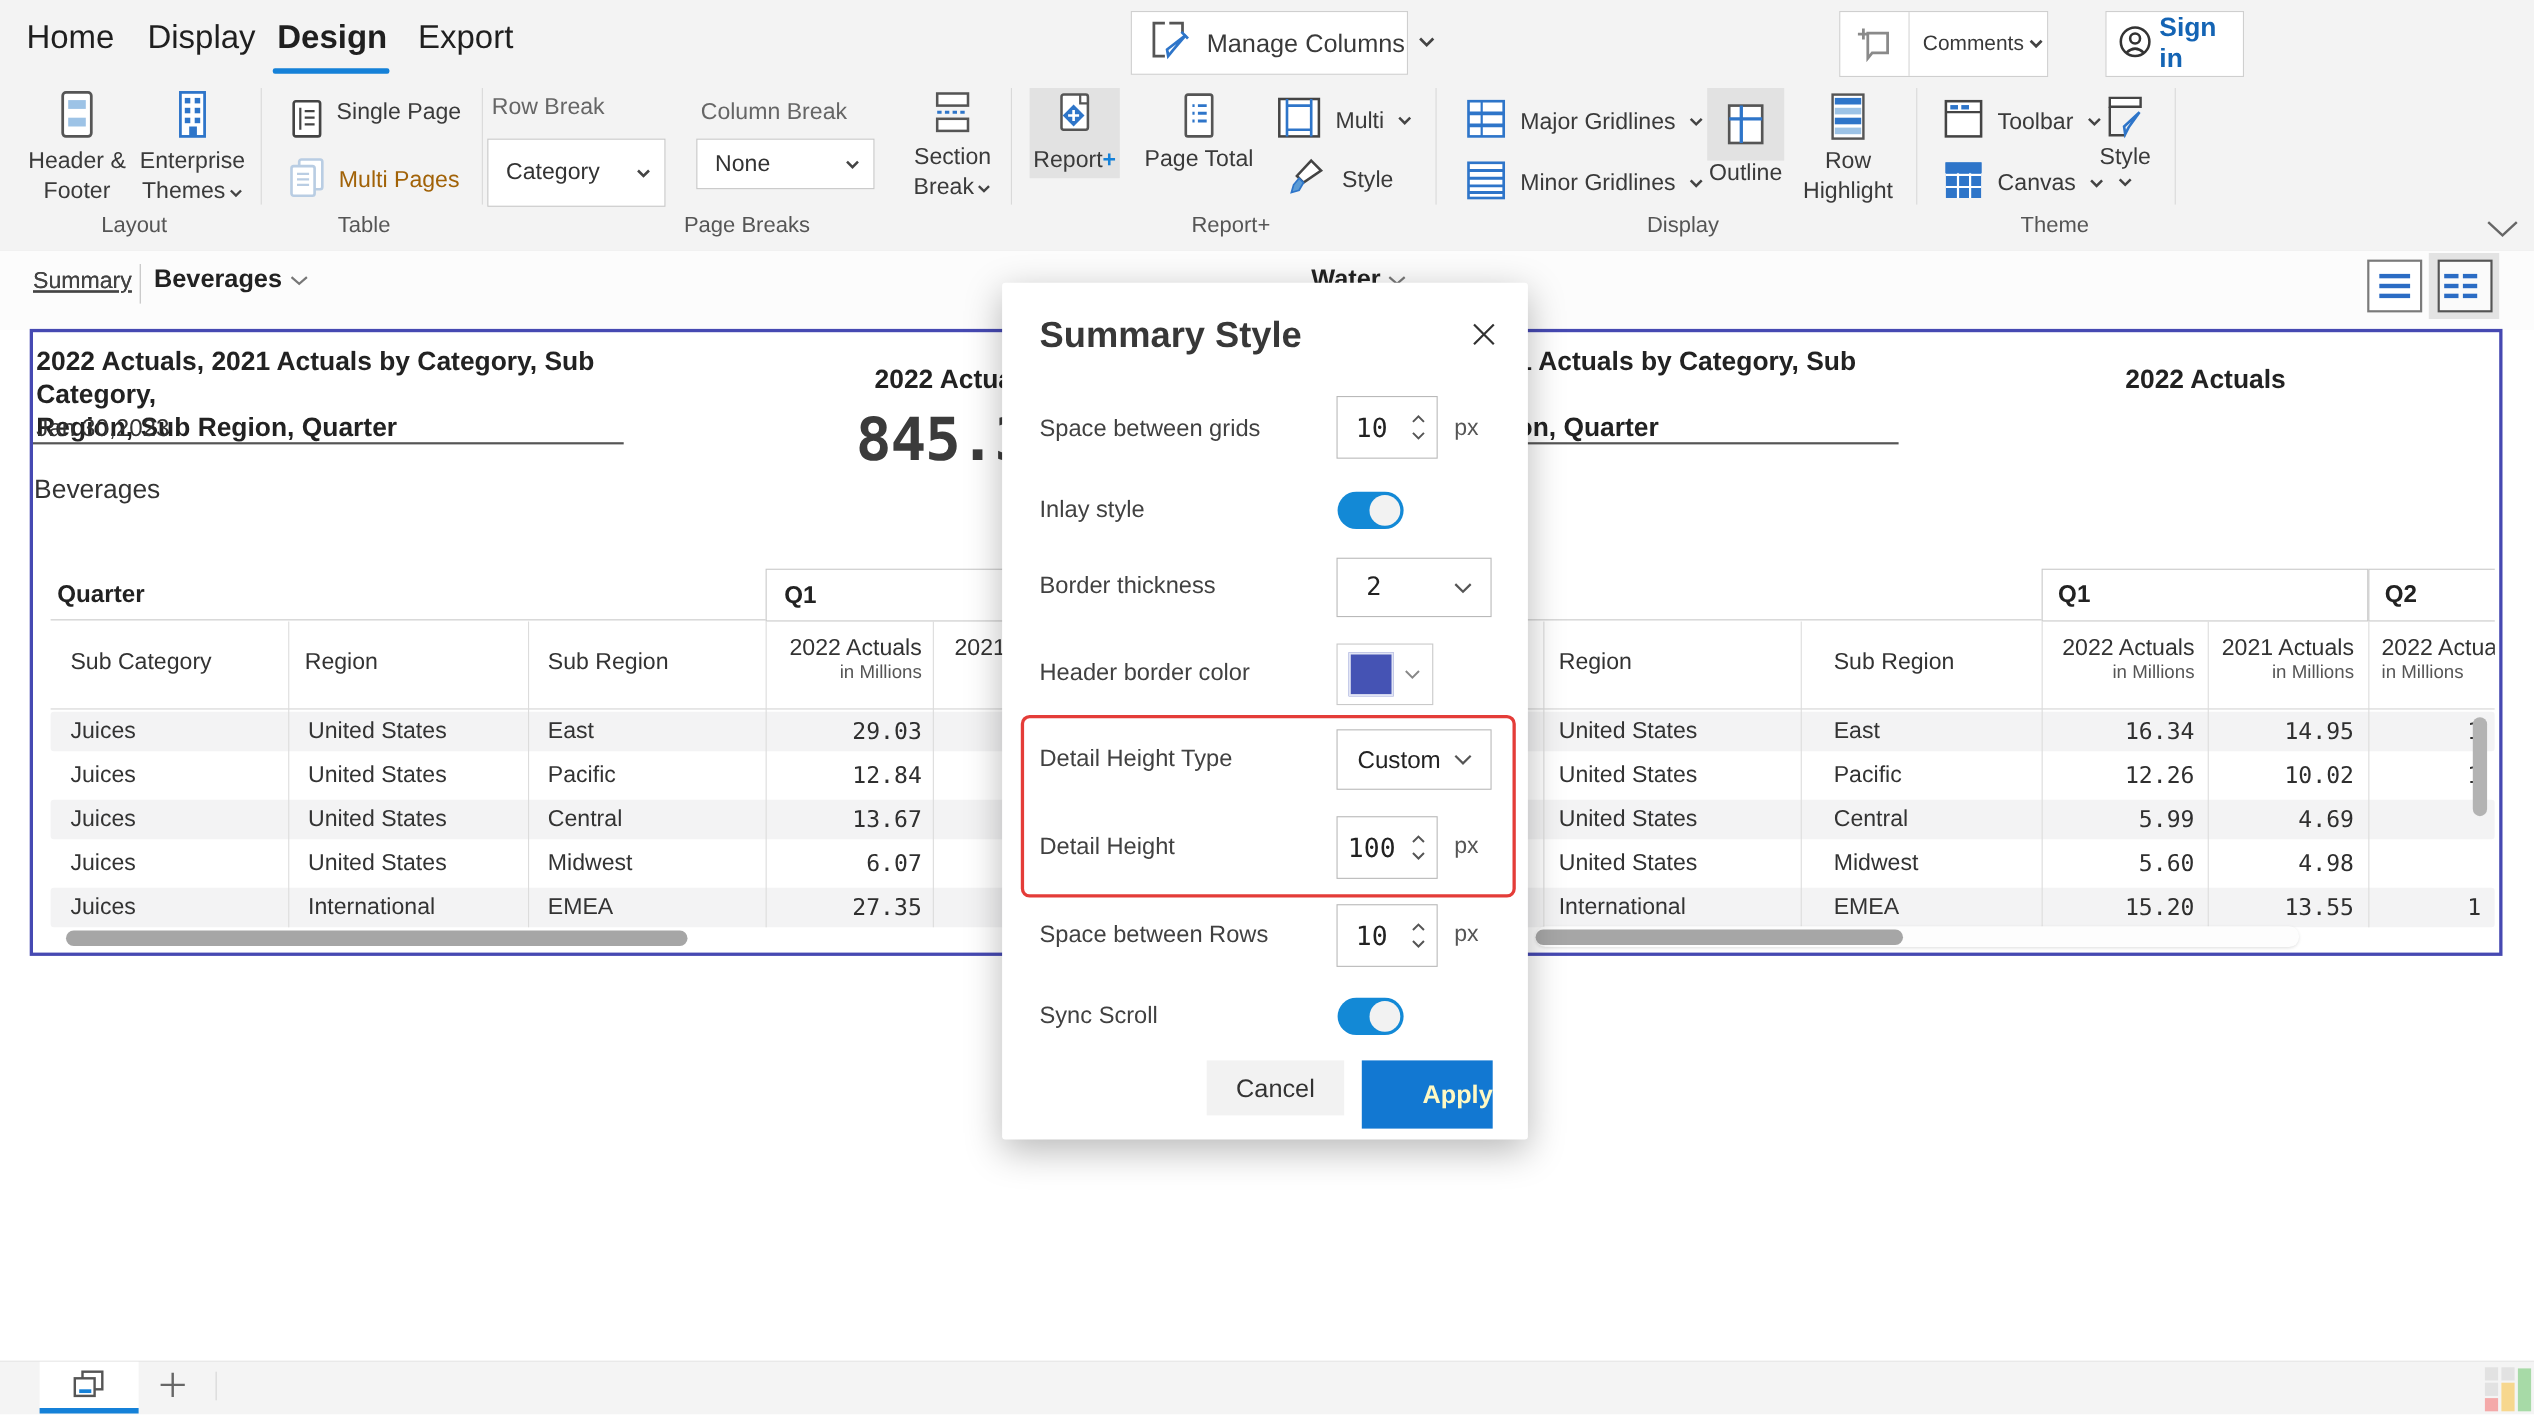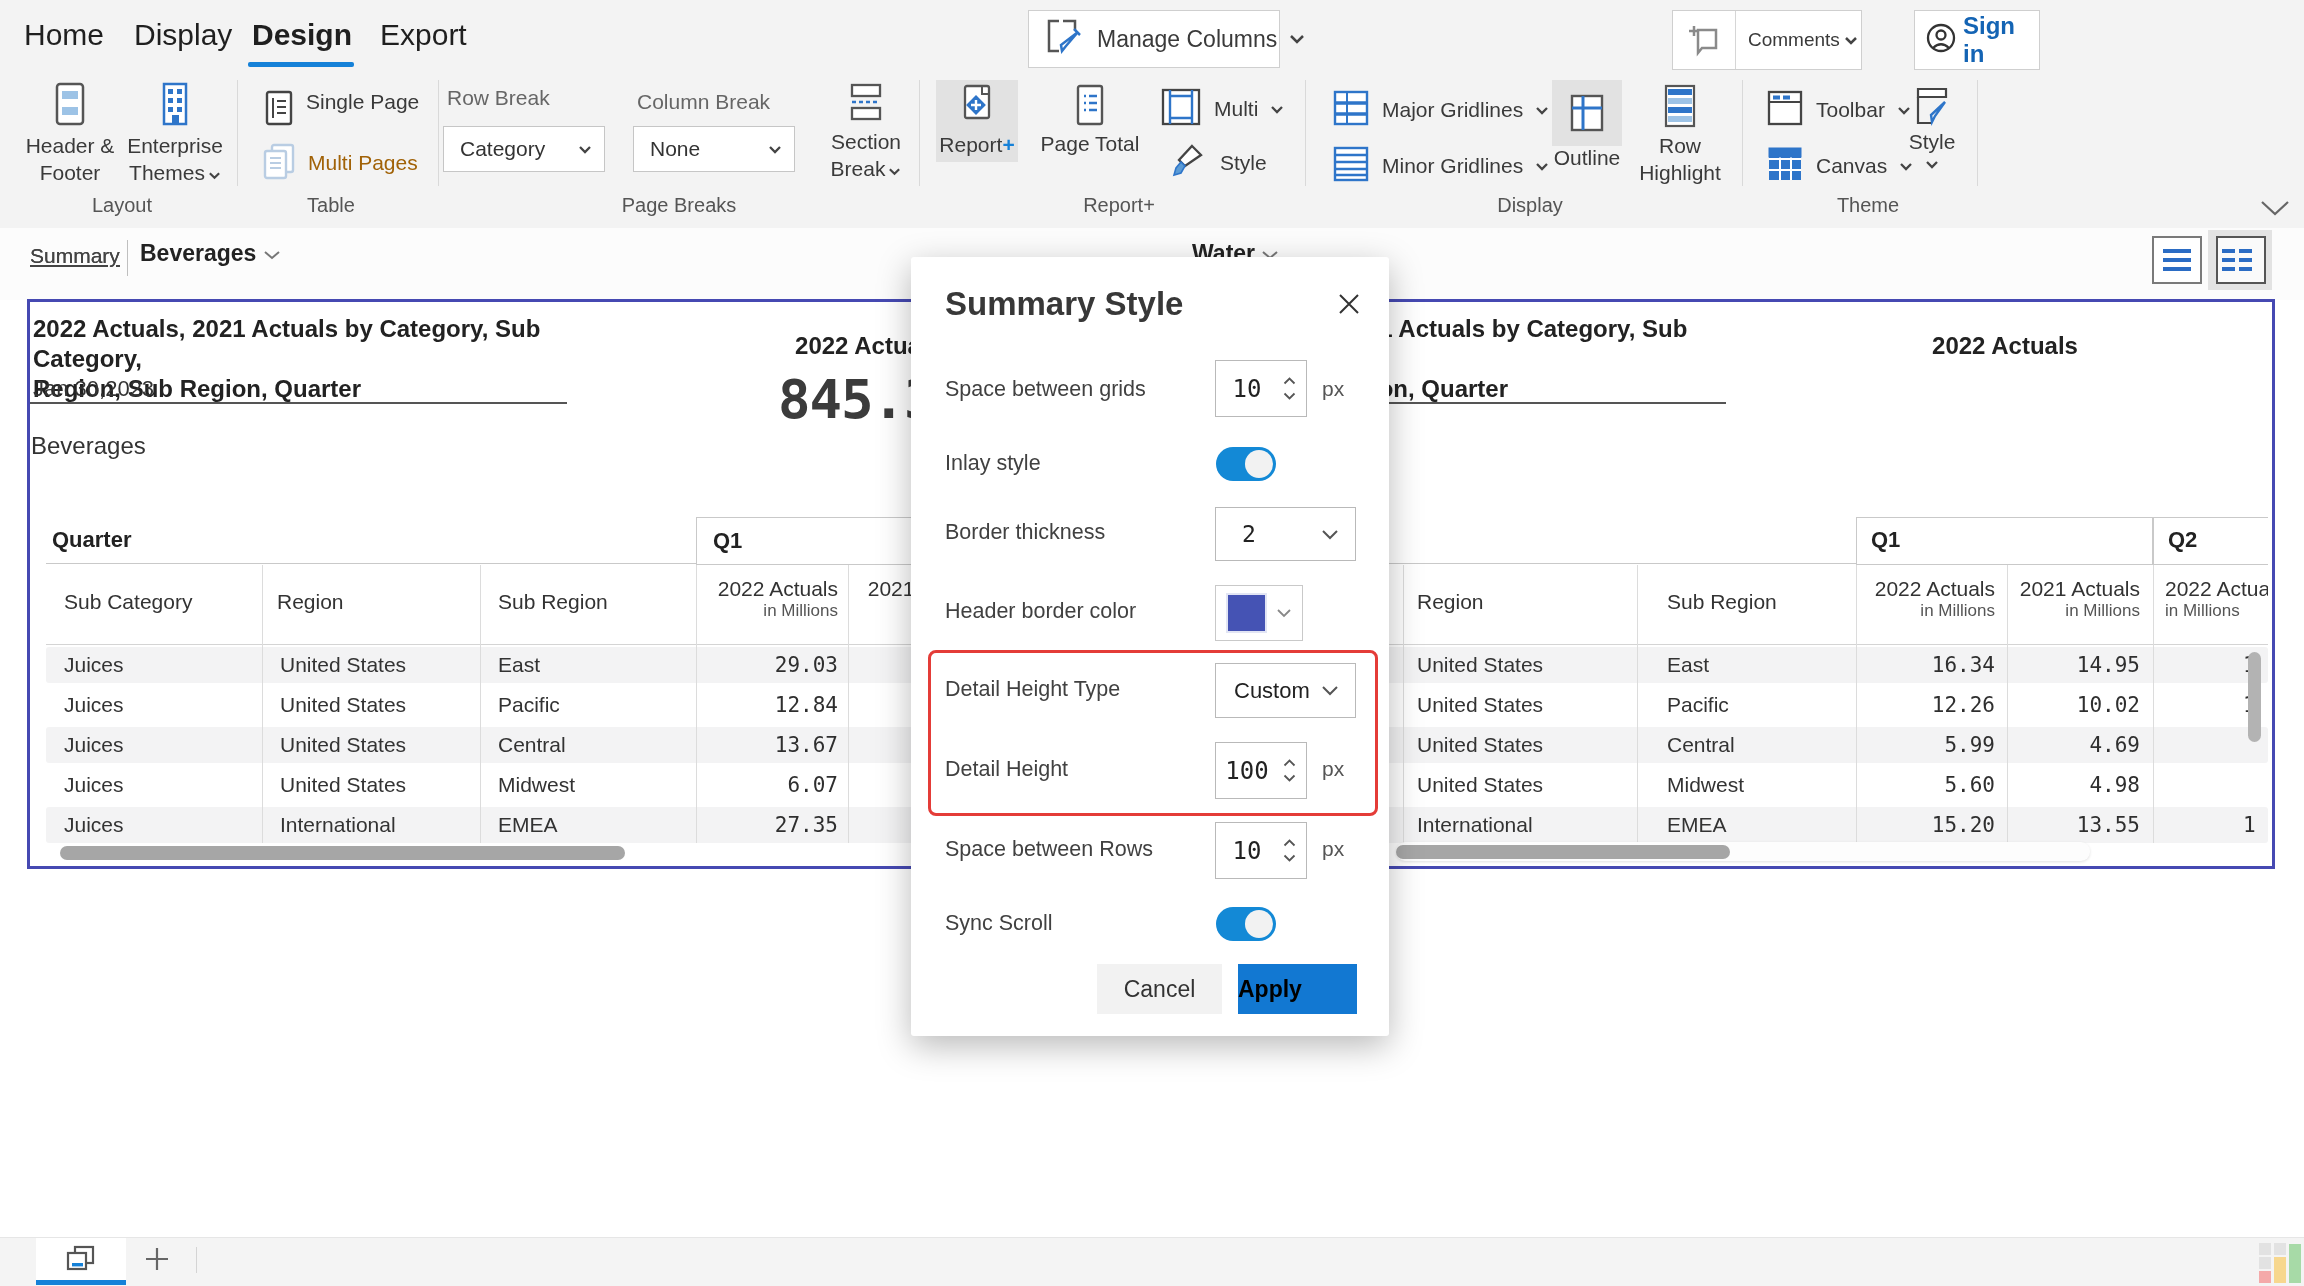--- a/index.html
+++ b/index.html
@@ -138,21 +138,21 @@
       <span><svg width="34" height="38" viewBox="0 0 34 38">
             <rect x="10" y="3" width="21" height="27" rx="2" fill="#fff" stroke="#b9cde3" stroke-width="2.4"></rect>
             <rect x="3" y="9" width="21" height="27" rx="2" fill="#fff" stroke="#b9cde3" stroke-width="2.4"></rect>
             <path d="M8 16 h11 M8 21 h11 M8 26 h11" stroke="#b9cde3" stroke-width="2"></path>
           </svg></span>
       <span class="itemlbl gray">Multi Pages</span>
     </div>
     <div class="a grp" style="left:331px">Table</div>
 
     <span class="a" style="left:447px;top:86px;font-size:21px;color:#666">Row Break</span>
-    <div class="a ddl" style="left:443px;top:126px;width:162px;height:46px">
+    <div class="a ddl" style="left:443px;top:126px;width:162px;height:62px">
       <span>Category</span>
       <svg width="14" height="9" viewBox="0 0 14 9">
           <polyline points="2,2 7,7 12,2" fill="none" stroke="#444" stroke-width="2.3"></polyline>
         </svg>
     </div>
     <span class="a" style="left:637px;top:90px;font-size:21px;color:#666">Column Break</span>
     <div class="a ddl" style="left:633px;top:126px;width:162px;height:46px">
       <span>None</span>
       <svg width="14" height="9" viewBox="0 0 14 9">
           <polyline points="2,2 7,7 12,2" fill="none" stroke="#444" stroke-width="2.3"></polyline>
@@ -518,21 +518,21 @@
     <span class="a pxu" style="left:411px;top:580px">px</span>
 
     <span class="a dlabel" style="left:34px;top:654px">Sync Scroll</span>
     <div class="toggle" style="left:305px;top:650px">
         <div class="knob"></div>
       </div>
 
     <div class="a" style="left:186px;top:707px;width:125px;height:50px;background:#f2f2f2;display:flex;align-items:center;justify-content:center;font-size:23px;color:#333;cursor:pointer">
         <span>Cancel</span>
       </div>
-    <div class="a" style="left:327px;top:707px;width:119px;height:50px;background:#1278d2;display:flex;align-items:center;justify-content:flex-start;font-size:23px;color:#000000;font-weight:bold;cursor:pointer">
+    <div class="a" style="left:327px;top:707px;width:119px;height:62px;background:#1278d2;display:flex;align-items:center;justify-content:flex-end;font-size:23px;color:#fef9c3;font-weight:bold;cursor:pointer">
         <span>Apply</span>
       </div>
   </div>
 
   <div class="a" id="redbox"></div>
 
   <div class="a" id="bottombar"></div>
   <div class="a" style="left:36px;top:1238px;width:90px;height:42px;background:#fff;display:flex;align-items:center;justify-content:center">
     <svg width="34" height="30" viewBox="0 0 34 30">
         <rect x="11" y="3" width="18" height="16" fill="#fff" stroke="#555" stroke-width="2.2"></rect>

